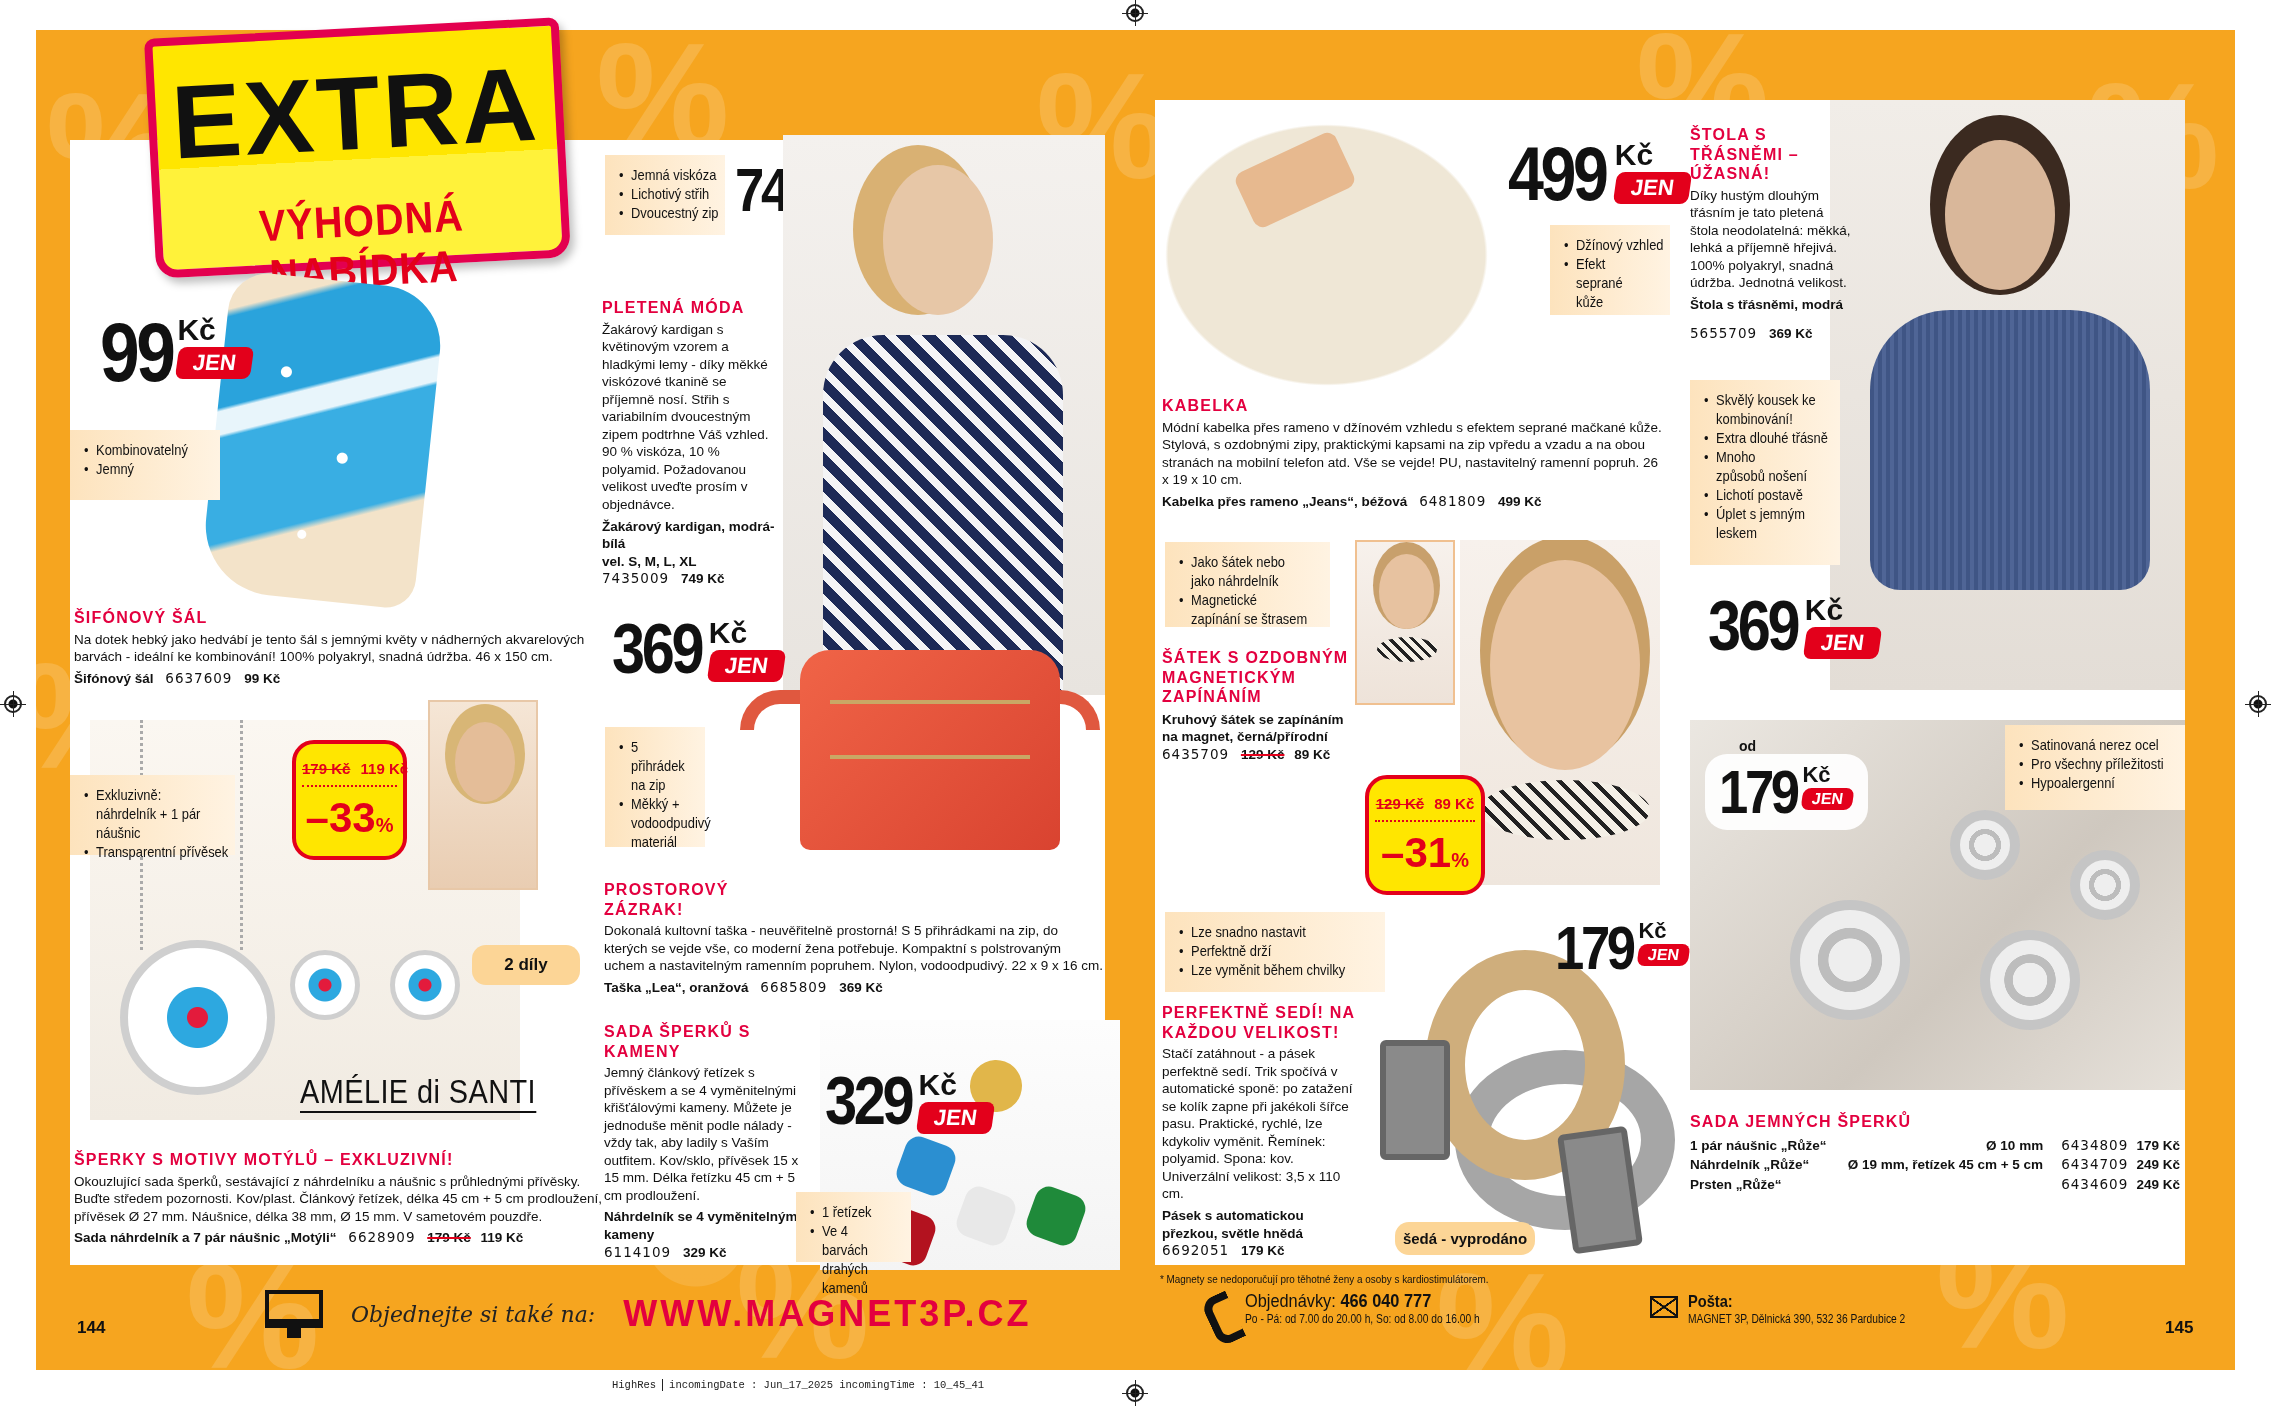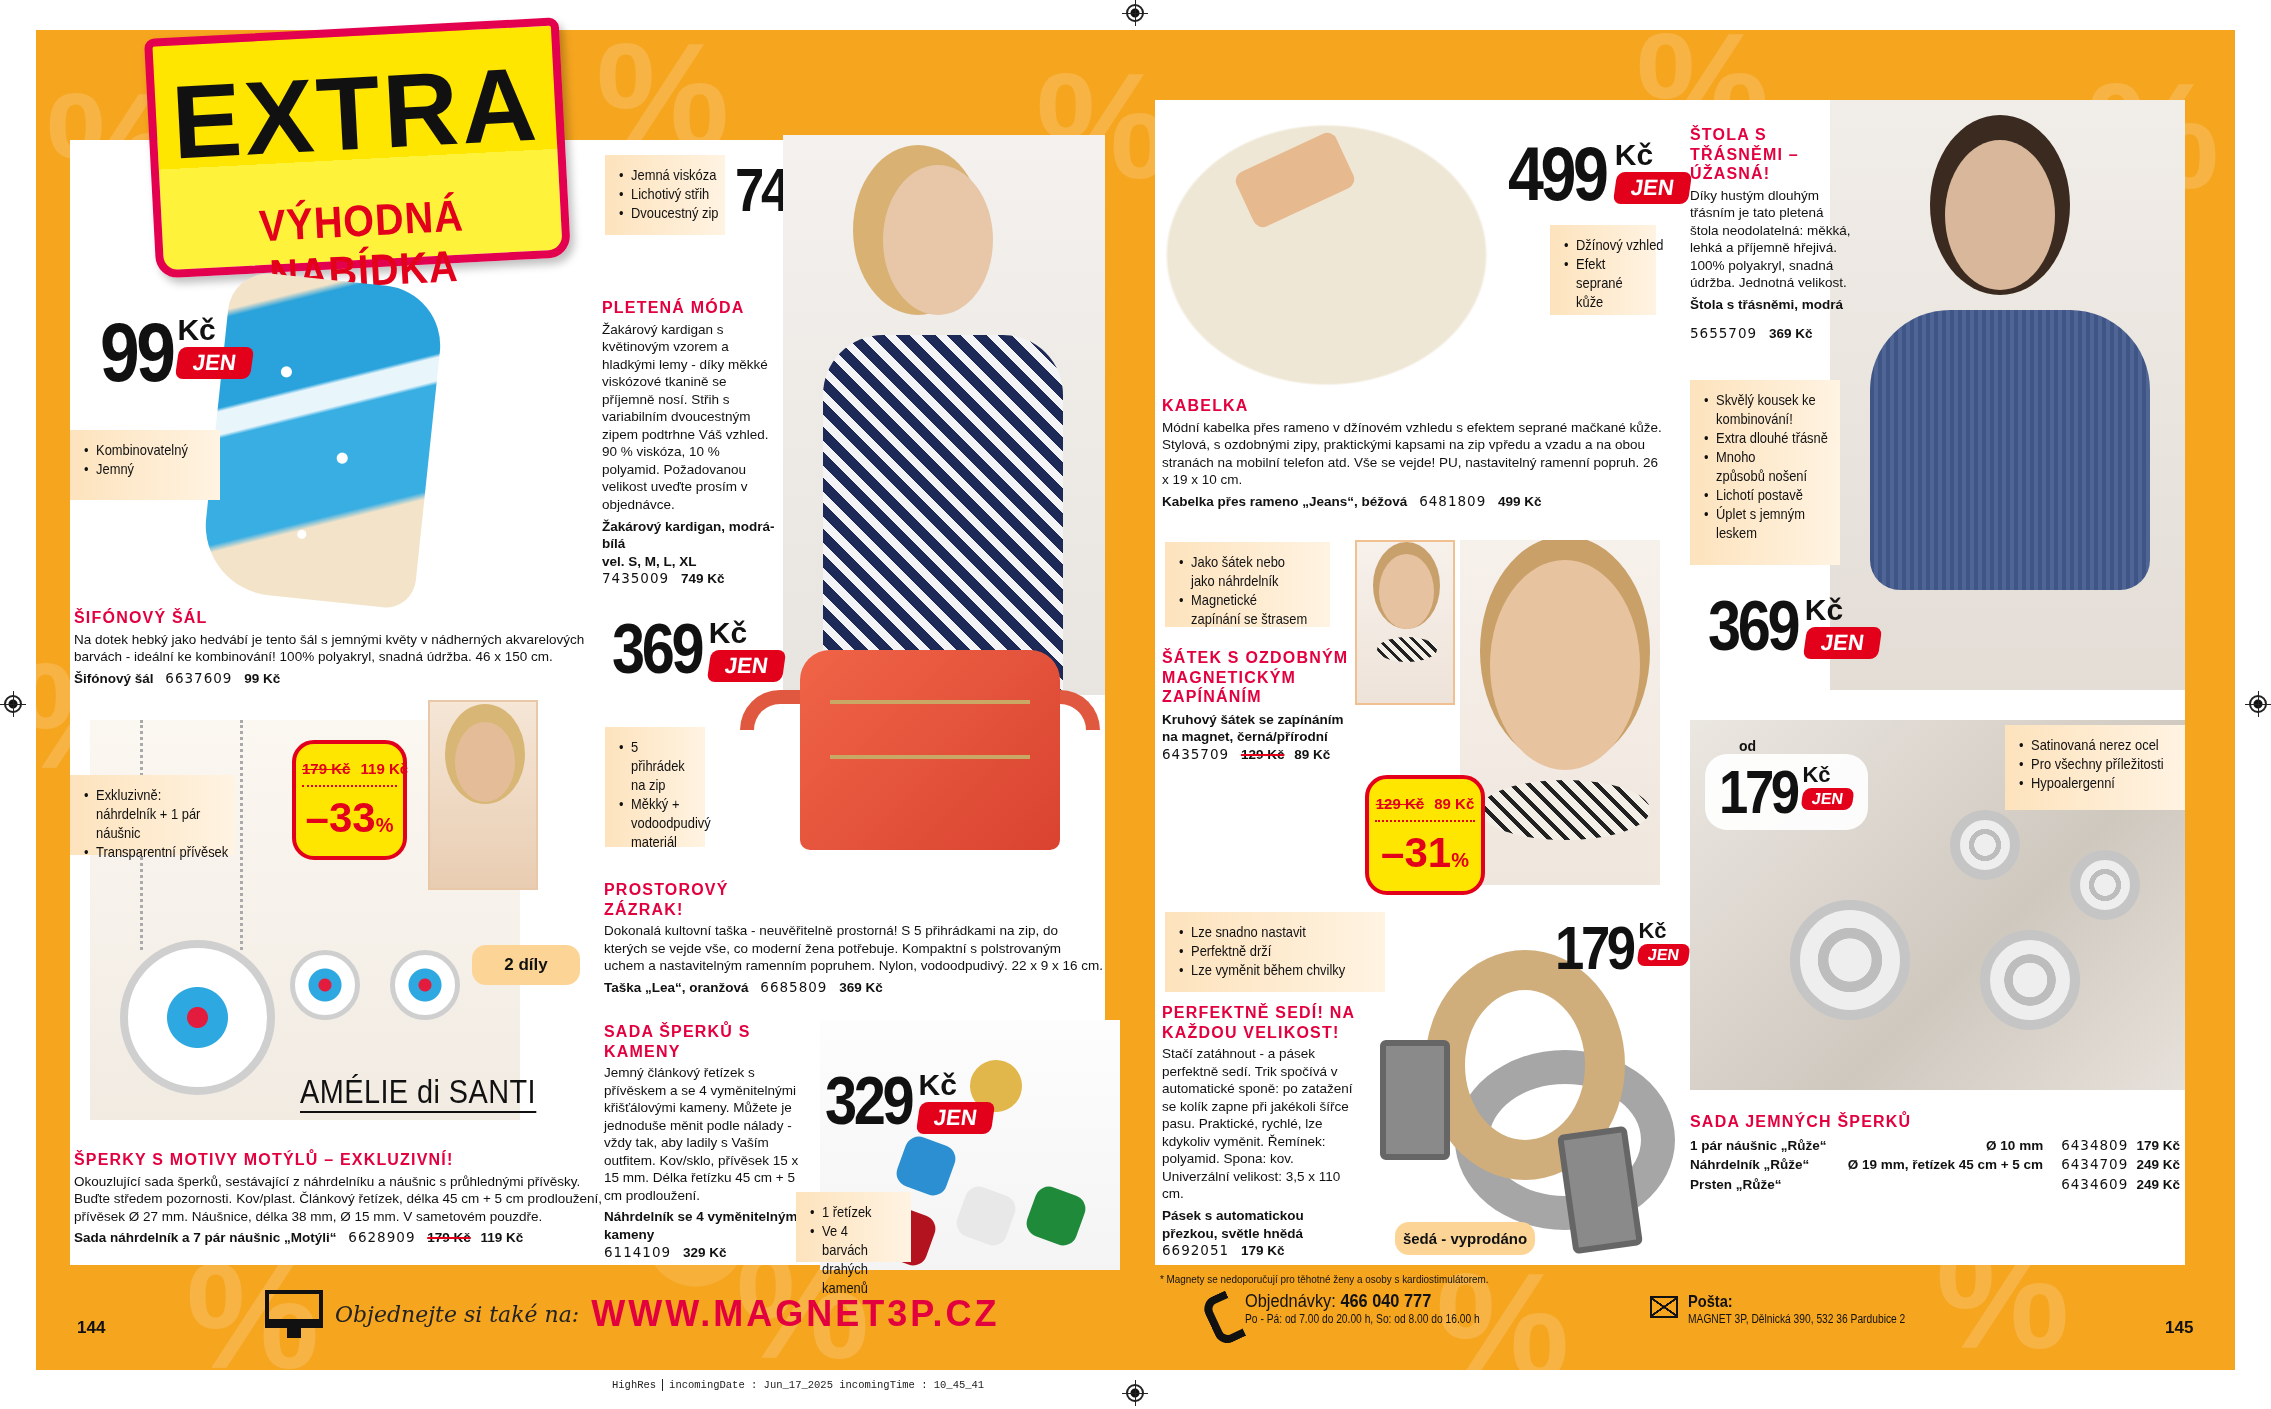--- a/index.html
+++ b/index.html
@@ -103,21 +103,21 @@
   .buckle { position: absolute; width: 70px; height: 120px; background: #8a8a8a; border: 6px solid #666; border-radius: 6px; }
   .rose-jewelry { left: 1690px; top: 720px; width: 495px; height: 370px; background: linear-gradient(135deg, #ebe7e1, #cfc8bf 60%, #e6e1da); }
   .rose { position: absolute; border-radius: 50%; border: 10px solid #c5c5c5; background: radial-gradient(circle, #eee 0 30%, #bdbdbd 31% 45%, #eee 46%); }
 
   .pill-note { position: absolute; background: #fcd596; border-radius: 14px; font-weight: 700; font-size: 17px; text-align: center; padding: 10px 0; }
   .brand-amelie { position: absolute; left: 300px; top: 1072px; font-size: 34px; font-family: "Liberation Sans Narrow", "Liberation Sans", sans-serif; transform: scaleX(0.85); transform-origin: left; border-bottom: 2px solid #111; letter-spacing: 0.5px; }
 
   
   .footer-note { position: absolute; left: 1160px; top: 1273px; font-size: 11px; transform: scaleX(0.9); transform-origin: left; }
   .page-num { position: absolute; font-weight: 700; font-size: 17px; }
-  .footer-web { position: absolute; left: 265px; top: 1290px; display: flex; align-items: center; gap: 12px; }
+  .footer-web { position: absolute; left: 265px; top: 1290px; display: flex; align-items: center; gap: 28px; }
   .monitor-icon { width: 58px; height: 48px; position: relative; }
   .monitor-icon .screen { position: absolute; left: 0; top: 0; width: 58px; height: 38px; border: 4px solid #111; border-bottom-width: 9px; background: transparent; }
   .monitor-icon .stand { position: absolute; left: 22px; top: 38px; width: 14px; height: 10px; background: #111; }
   .footer-web-label { font-family: "DejaVu Serif", serif; font-style: italic; font-size: 22px; color: #222; }
   .footer-web-url { font-weight: 900; font-size: 36px; color: #e3003f; letter-spacing: 3px; }
   .footer-phone { position: absolute; left: 1205px; top: 1290px; display: flex; gap: 12px; align-items: flex-start; }
   .phone-icon { width: 28px; height: 40px; position: relative; }
   .phone-icon::before { content: ""; position: absolute; left: 4px; top: 4px; width: 20px; height: 34px; border: 8px solid #111; border-right: none; border-radius: 14px 0 0 14px; transform: rotate(-25deg); }
   .phone-title { font-size: 19px; transform: scaleX(0.86); transform-origin: left; }
   .phone-title b { font-weight: 900; }
@@ -210,21 +210,21 @@
 <div class="img bag-white">
   <div class="bag-white-phone"></div>
 </div>
 <div class="price-tag" style="left:1508px;top:140px">
   <span class="price-num" style="font-size:76px">499</span>
   <span class="price-side">
     <span class="price-kc">Kč</span>
     <span class="price-jen">JEN</span>
   </span>
 </div>
-<ul class="bullets" style="left:1550px;top:225px;width:106px;height:90px">
+<ul class="bullets" style="left:1550px;top:225px;width:120px;height:90px">
   <li>Džínový vzhled</li>
   <li style="white-space:normal;width:95px">Efekt seprané kůže</li>
 </ul>
 <div class="product-text" style="left:1162px;top:396px;width:500px">
   <div class="product-title">KABELKA</div>
   <div class="product-desc">Módní kabelka přes rameno v džínovém vzhledu s efektem seprané mačkané kůže. Stylová, s ozdobnými zipy, praktickými kapsami na zip vpředu a vzadu a na obou stranách na mobilní telefon atd. Vše se vejde! PU, nastavitelný ramenní popruh. 26 x 19 x 10 cm.</div>
   <div class="product-order">
     <span>Kabelka přes rameno „Jeans“, béžová</span>
     <span class="order-code">6481809</span>
     <span class="order-price">499 Kč</span>

